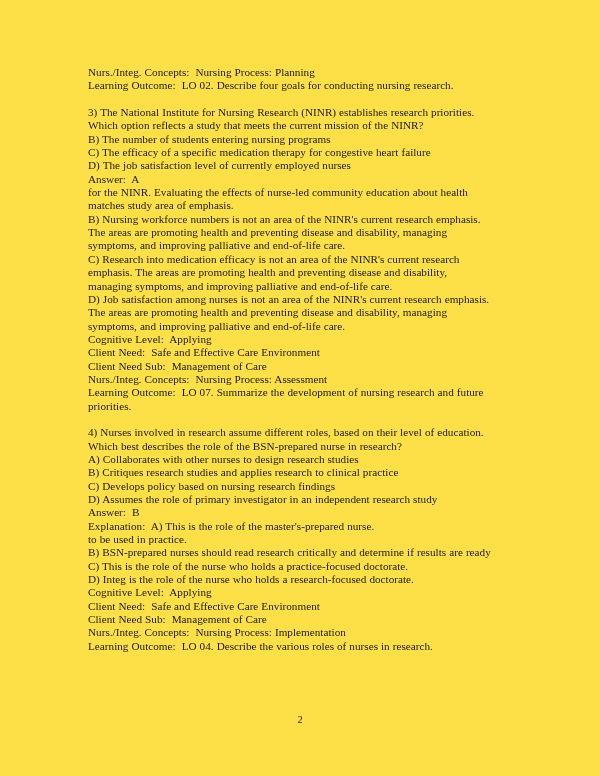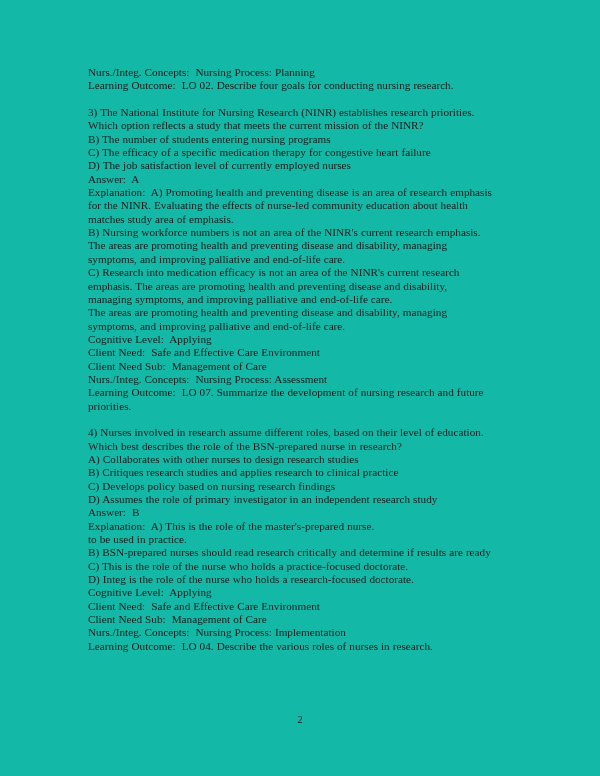--- a/index.html
+++ b/index.html
@@ -14,21 +14,21 @@
     font-family: "Liberation Serif", "DejaVu Serif", serif;
     color: #1a1a1a;
     overflow: hidden;
   }
   .page {
     position: absolute;
     left: 0;
     top: 0;
     width: 600px;
     height: 776px;
-    background: #14b8a6;
+    background: #fde047;
   }
   .content {
     position: absolute;
     left: 88px;
     top: 66px;
     width: 428px;
   }
   .line {
     font-size: 11.2px;
     line-height: 13.35px;
@@ -66,29 +66,29 @@
       <div class="block">
         <div class="spacer"></div>
       </div>
       <div class="block">
         <div class="line">3) The National Institute for Nursing Research (NINR) establishes research priorities.</div>
         <div class="line">Which option reflects a study that meets the current mission of the NINR?</div>
         <div class="line">B) The number of students entering nursing programs</div>
         <div class="line">C) The efficacy of a specific medication therapy for congestive heart failure</div>
         <div class="line">D) The job satisfaction level of currently employed nurses</div>
         <div class="line">Answer:  A</div>
-        <div class="line">Explanation:  A) Promoting health and preventing disease is an area of research emphasis</div>
         <div class="line">for the NINR. Evaluating the effects of nurse-led community education about health</div>
         <div class="line">matches study area of emphasis.</div>
         <div class="line">B) Nursing workforce numbers is not an area of the NINR's current research emphasis.</div>
         <div class="line">The areas are promoting health and preventing disease and disability, managing</div>
         <div class="line">symptoms, and improving palliative and end-of-life care.</div>
         <div class="line">C) Research into medication efficacy is not an area of the NINR's current research</div>
         <div class="line">emphasis. The areas are promoting health and preventing disease and disability,</div>
         <div class="line">managing symptoms, and improving palliative and end-of-life care.</div>
+        <div class="line">D) Job satisfaction among nurses is not an area of the NINR's current research emphasis.</div>
         <div class="line">The areas are promoting health and preventing disease and disability, managing</div>
         <div class="line">symptoms, and improving palliative and end-of-life care.</div>
         <div class="line">Cognitive Level:  Applying</div>
         <div class="line">Client Need:  Safe and Effective Care Environment</div>
         <div class="line">Client Need Sub:  Management of Care</div>
         <div class="line">Nurs./Integ. Concepts:  Nursing Process: Assessment</div>
         <div class="line">Learning Outcome:  LO 07. Summarize the development of nursing research and future</div>
         <div class="line">priorities.</div>
       </div>
       <div class="block">

